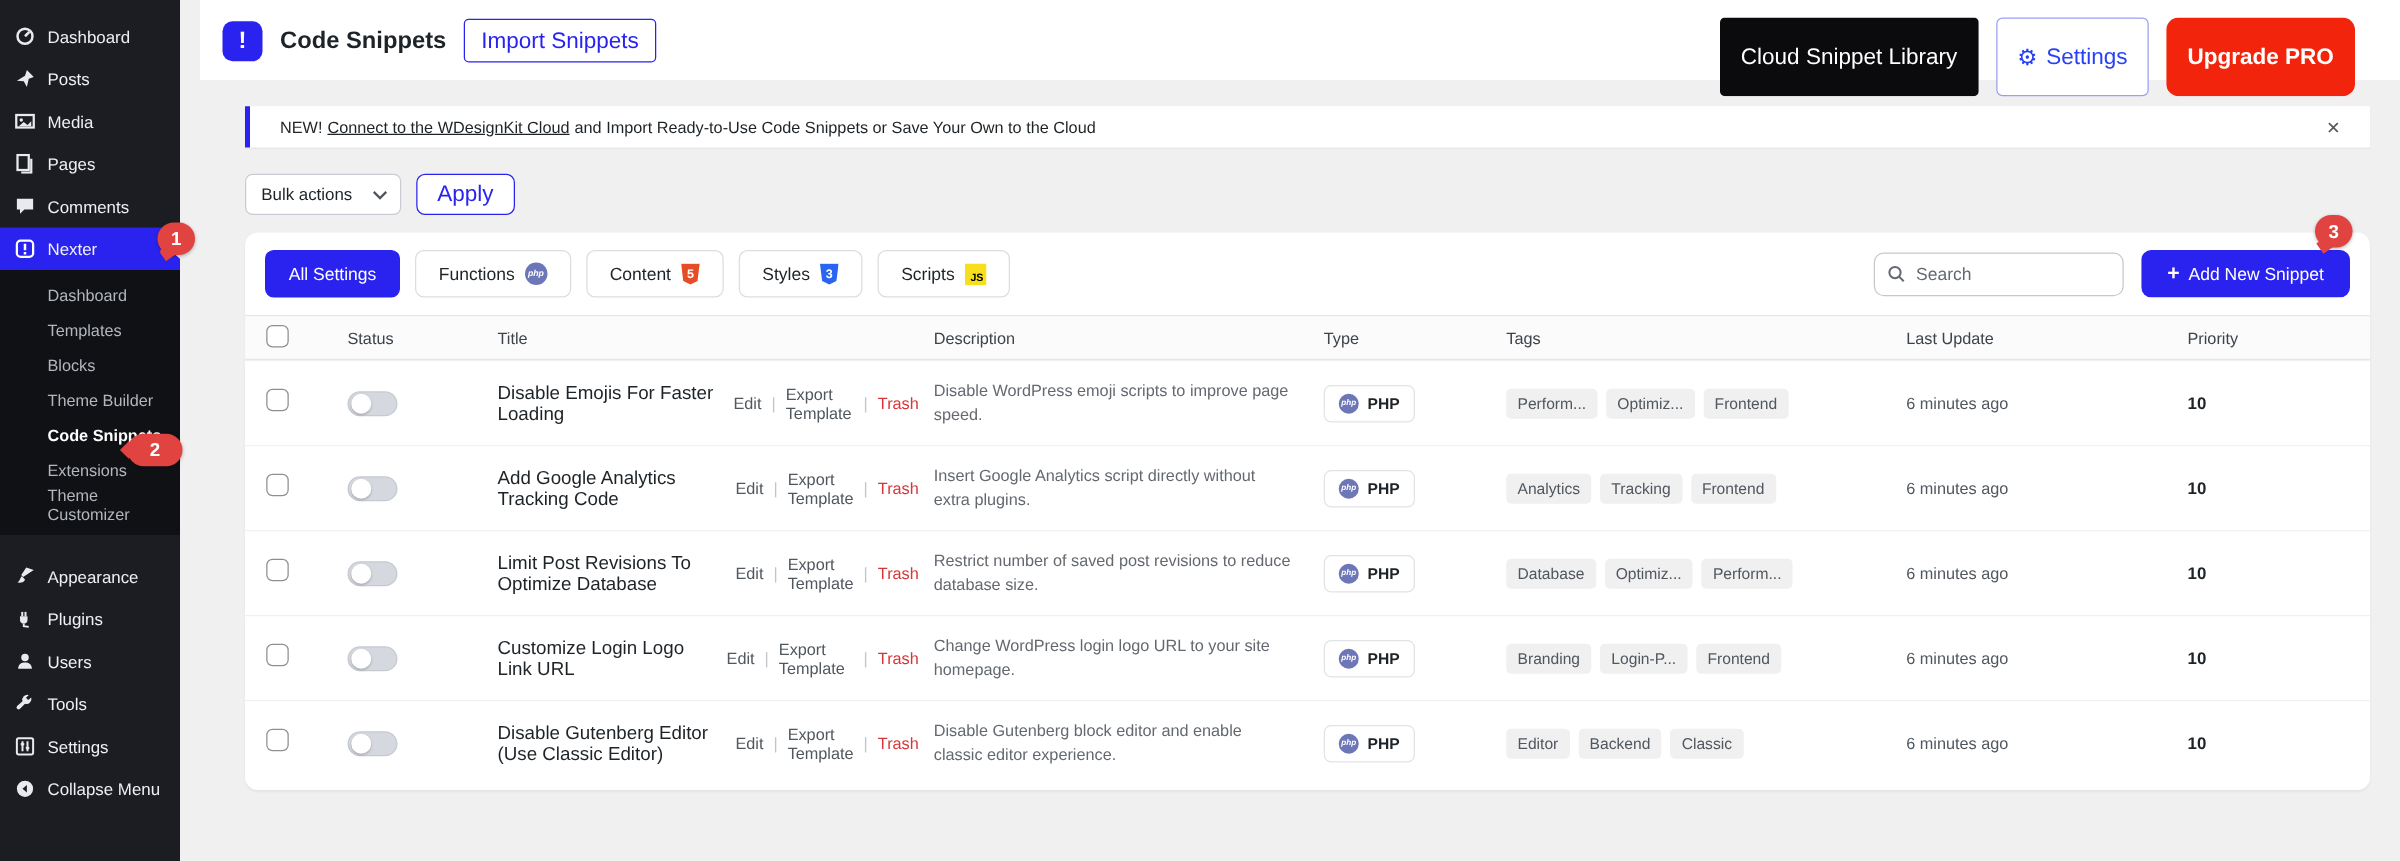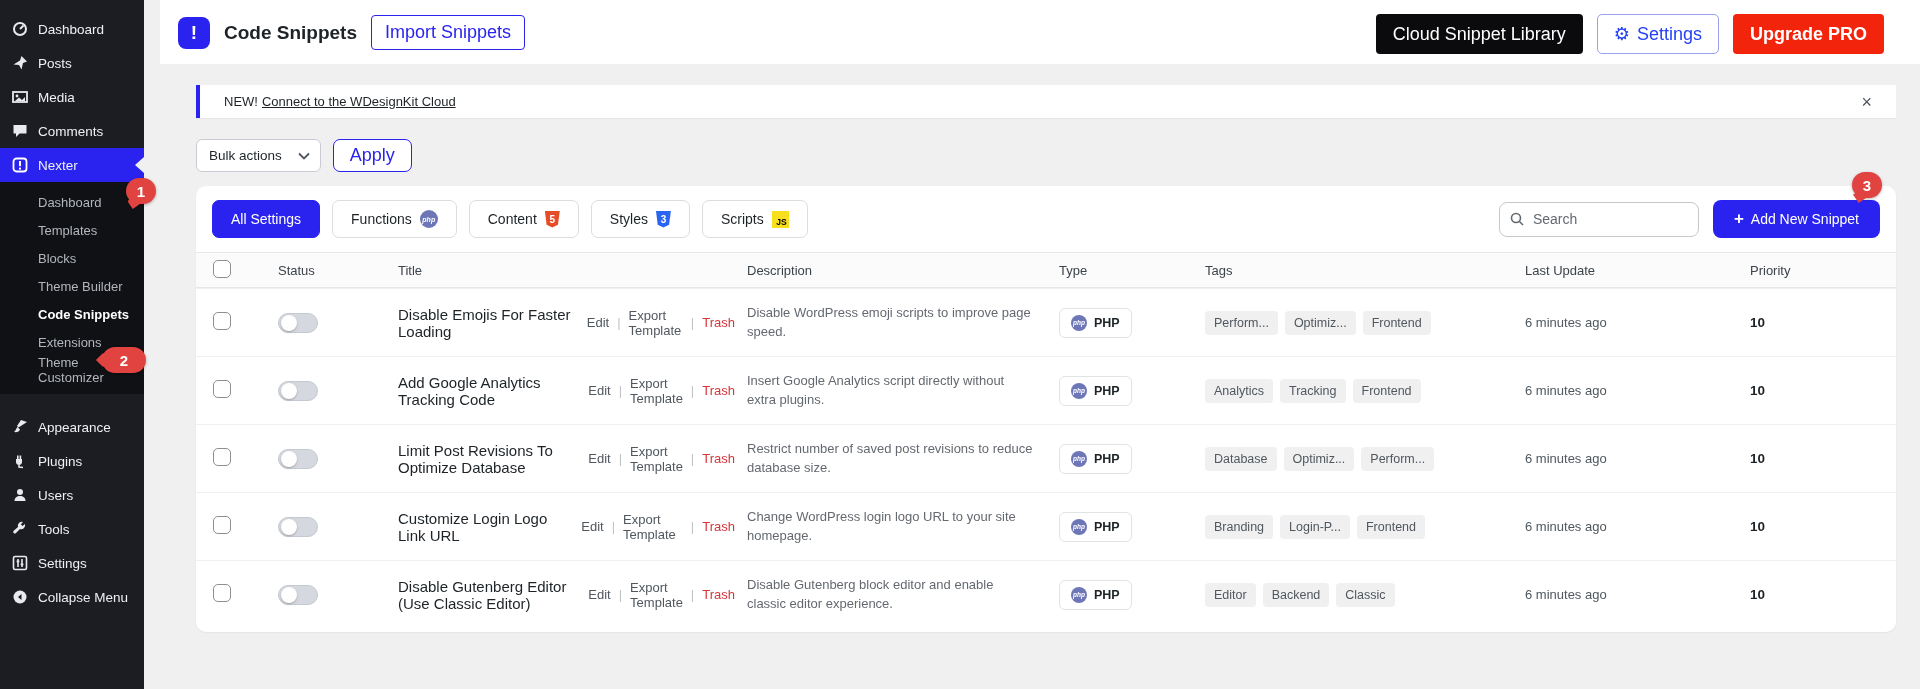--- a/index.html
+++ b/index.html
@@ -38,21 +38,21 @@
   .tb-left { position:absolute; left:18px; top:15px; display:flex; align-items:center; gap:14px; }
   .page-icon { width:32px; height:32px; border-radius:8px; background:#2a23ef; color:#fff;
     display:flex; align-items:center; justify-content:center; font-weight:bold; font-size:19px; }
   .page-title { font-size:19px; font-weight:bold; color:#1d2327; }
   .btn { display:inline-flex; align-items:center; justify-content:center; gap:7px; border-radius:4px;
     font-size:18px; cursor:pointer; white-space:nowrap; border:1px solid transparent; }
   .btn-outline-blue { border-color:#2a23ef; color:#2a23ef; background:#fff; padding:6px 13px; }
   .tb-right { position:absolute; right:36px; top:14px; display:flex; gap:14px; }
   .btn-black { background:#0b0b0d; color:#fff; padding:8px 16px; }
   .btn-settings { background:#fff; color:#2741f5; border-color:#9aa0f0; padding:8px 16px; border-radius:5px; }
-  .btn-red { background:#f2250c; color:#fff; padding:8px 16px; font-weight:bold; }
+  .btn-red { background:#f2250c; color:#fff; padding:20px 16px; font-weight:bold;border-radius:10px; }
 
   
   .notice { position:absolute; left:196px; top:85px; width:1700px; height:33px; background:#fff;
     border-left:4px solid #2a23ef; display:flex; align-items:center; padding:0 24px;
     font-size:13px; box-shadow:0 1px 1px rgba(0,0,0,.04); }
   .notice a { color:#1d2327; text-decoration:underline; margin:0 4px; cursor:pointer; }
   .notice-close { margin-left:auto; color:#50575e; font-size:18px; line-height:1; cursor:pointer; }
 
   
   .bulkrow { position:absolute; left:196px; top:139px; display:flex; gap:12px; align-items:center; }
@@ -137,20 +137,27 @@
   <div class="sb-item">
     <svg viewBox="0 0 16 16">
         <rect x="1" y="3" width="14" height="10" fill="none" stroke="#e8eaee" stroke-width="1.8"></rect>
         <circle cx="5" cy="7" r="1.4" fill="#e8eaee"></circle>
         <path d="M3 12 L7 8.5 L10 11 L13 8 L13 12 Z" fill="#e8eaee"></path>
       </svg>
     <span>Media</span>
   </div>
   <div class="sb-item">
     <svg viewBox="0 0 16 16">
+        <rect x="2" y="1" width="9" height="12" fill="none" stroke="#e8eaee" stroke-width="1.8"></rect>
+        <path d="M13 4 L13 15 L5 15" fill="none" stroke="#e8eaee" stroke-width="1.8"></path>
+      </svg>
+    <span>Pages</span>
+  </div>
+  <div class="sb-item">
+    <svg viewBox="0 0 16 16">
         <path d="M1.5 2 H14.5 V10.5 H7.5 L4 14 V10.5 H1.5 Z" fill="#e8eaee"></path>
       </svg>
     <span>Comments</span>
   </div>
   <div class="sb-item active">
     <svg viewBox="0 0 16 16">
         <rect x="1.5" y="1.5" width="13" height="13" rx="3" fill="none" stroke="#ffffff" stroke-width="1.8"></rect>
         <rect x="7" y="4" width="2" height="5.2" fill="#ffffff"></rect>
         <rect x="7" y="10.6" width="2" height="2" fill="#ffffff"></rect>
       </svg>
@@ -256,20 +263,21 @@
       <span>⚙</span>
       <span>Settings</span>
     </button>
     <button class="btn btn-red">Upgrade PRO</button>
   </div>
 </div>
 
 <div class="notice">
   <span>NEW!</span>
   <a>Connect to the WDesignKit Cloud</a>
+  <span>and Import Ready-to-Use Code Snippets or Save Your Own to the Cloud</span>
   <span class="notice-close">×</span>
 </div>
 
 <div class="bulkrow">
   <div class="select">
     <span>Bulk actions</span>
     <svg width="12" height="8" viewBox="0 0 12 8">
         <path d="M1 1.5 L6 6.5 L11 1.5" fill="none" stroke="#50575e" stroke-width="1.8"></path>
       </svg>
   </div>

